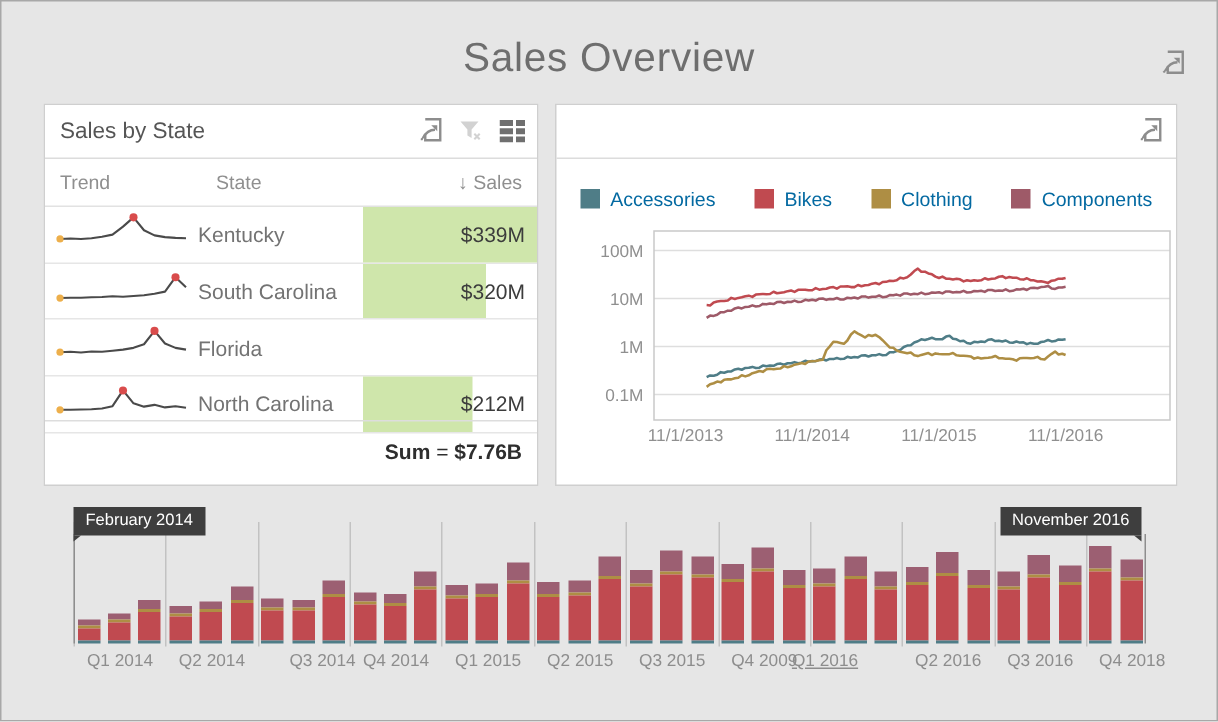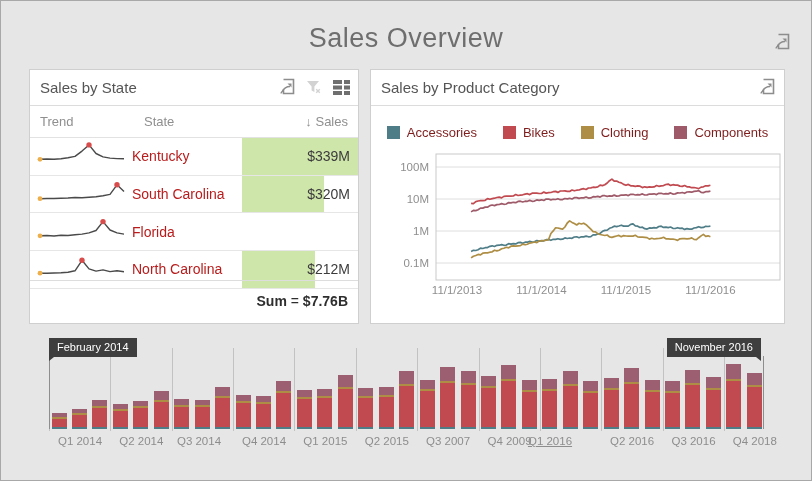--- a/index.html
+++ b/index.html
@@ -14,30 +14,30 @@
   .panel-header .ph-title{position:absolute;left:10px;top:9px;font-size:15px;color:#555;}
   .panel-header .ph-icons{position:absolute;right:8px;top:8px;display:flex;gap:10px;align-items:center;}
   
   .colheader{position:relative;height:31px;border-bottom:1px solid #e2e2e2;font-size:13px;color:#8f8f8f;}
   .colheader .c1{position:absolute;left:10px;top:8px;}
   .colheader .c2{position:absolute;left:102px;top:8px;}
   .colheader .c3{position:absolute;right:10px;top:8px;}
   .grid-rows{position:relative;}
   .grid-row{position:relative;height:36.7px;border-bottom:1px solid #e6e6e6;display:grid;grid-template-columns:96px 1fr 116px;align-items:center;cursor:pointer;}
   .spark-cell{padding-left:6px;}
-  .state-cell{font-size:14px;color:#b91c1c;padding-left:6px;}
+  .state-cell{font-size:14px;color:#737373;padding-left:6px;}
   .sales-cell{position:relative;height:100%;}
   .sales-bar{position:absolute;left:0;top:0;bottom:0;background:#cfe6ab;}
   .sales-val{position:absolute;right:8px;top:50%;transform:translateY(-50%);font-size:14px;color:#3c3c3c;}
   .grid-footer{position:absolute;left:0;right:0;bottom:0;height:42px;border-top:1px solid #ddd;}
   .sum-line{position:absolute;right:10px;top:12px;font-size:14px;color:#2e2e2e;}
   .sum-line .b{font-weight:bold;}
   
   .legend{position:absolute;left:0;top:55px;width:100%;display:flex;justify-content:center;gap:26px;}
-  .legend-item{display:flex;align-items:center;gap:7px;font-size:13px;color:#7f1d1d;}
+  .legend-item{display:flex;align-items:center;gap:7px;font-size:13px;color:#0369a1;}
   .legend-swatch{width:13px;height:13px;display:inline-block;}
   
   .flag{position:absolute;height:19px;background:#3e3e3e;color:#fff;font-size:11px;line-height:19px;padding:0 8px;z-index:5;}
   .flag:after{content:"";position:absolute;bottom:-4px;width:0;height:0;border-style:solid;}
   #flag-start{left:48px;top:337px;}
   #flag-start:after{left:0;border-width:4px 5px 0 0;border-color:#3e3e3e transparent transparent transparent;}
   #flag-end{right:50px;top:337px;}
   #flag-end:after{right:0;border-width:0 5px 4px 0;border-color:transparent #3e3e3e transparent transparent;}
   .q-grid{position:absolute;top:347px;width:1px;height:83px;background:#c2c2c2;}
   .handle{position:absolute;top:355px;width:1px;height:73px;background:#8e8e8e;cursor:ew-resize;z-index:4;}
@@ -150,21 +150,20 @@
       <div class="sum-line">
         <span class="b">Sum</span>
         <span>=</span>
         <span class="b">$7.76B</span>
       </div>
     </div>
   </div>
 
   <div class="panel" id="panel-cat">
     <div class="panel-header">
-      <span class="ph-title">Sales by Product Category</span>
       <span class="ph-icons">
         <span class="export-btn" style="position:relative;"><svg width="18" height="18" viewBox="0 0 18 18">
               <path d="M5.5 1.5h10v14h-10v-4" fill="none" stroke="#8d8d8d" stroke-width="1.6"></path>
               <path d="M5.5 11.5l-3 3v1h1.2z" fill="#8d8d8d"></path>
               <path d="M4 14c2-4 5-5.5 8-5.5" fill="none" stroke="#8d8d8d" stroke-width="1.6"></path>
               <path d="M9.5 5.5h4v4z" fill="#8d8d8d"></path>
             </svg></span>
       </span>
     </div>
     <div class="legend" id="cat-legend">
@@ -433,25 +432,25 @@
         <div class="bar" style="left: 697.8px;">
           <div style="height:2px;background:#4f7d87"></div>
           <div style="height:40px;background:#c04a50"></div>
           <div style="height:2px;background:#ae8e44"></div>
           <div style="height:12px;background:#9c5f72"></div>
         </div>
       </div>
     <div id="sel-labels">
         <div class="q-label" style="left: 48px;">Q1 2014</div>
         <div class="q-label" style="left: 109.3px;">Q2 2014</div>
-        <div class="q-label" style="left: 167px;">Q3 2014</div>
+        <div class="q-label" style="left: 183px;">Q3 2014</div>
         <div class="q-label" style="left: 232px;">Q4 2014</div>
         <div class="q-label" style="left: 293.4px;">Q1 2015</div>
         <div class="q-label" style="left: 354.8px;">Q2 2015</div>
-        <div class="q-label" style="left: 416.1px;">Q3 2007</div>
+        <div class="q-label" style="left: 416.1px;">Q3 2015</div>
         <div class="q-label" style="left: 477.5px;">Q4 2009</div>
         <div class="q-label" style="left: 518px; text-decoration: underline;">Q1 2016</div>
         <div class="q-label" style="left: 600.1px;">Q2 2016</div>
         <div class="q-label" style="left: 661.5px;">Q3 2016</div>
         <div class="q-label" style="left: 722.8px;">Q4 2018</div>
       </div>
   </div>
 
 </div>
 

